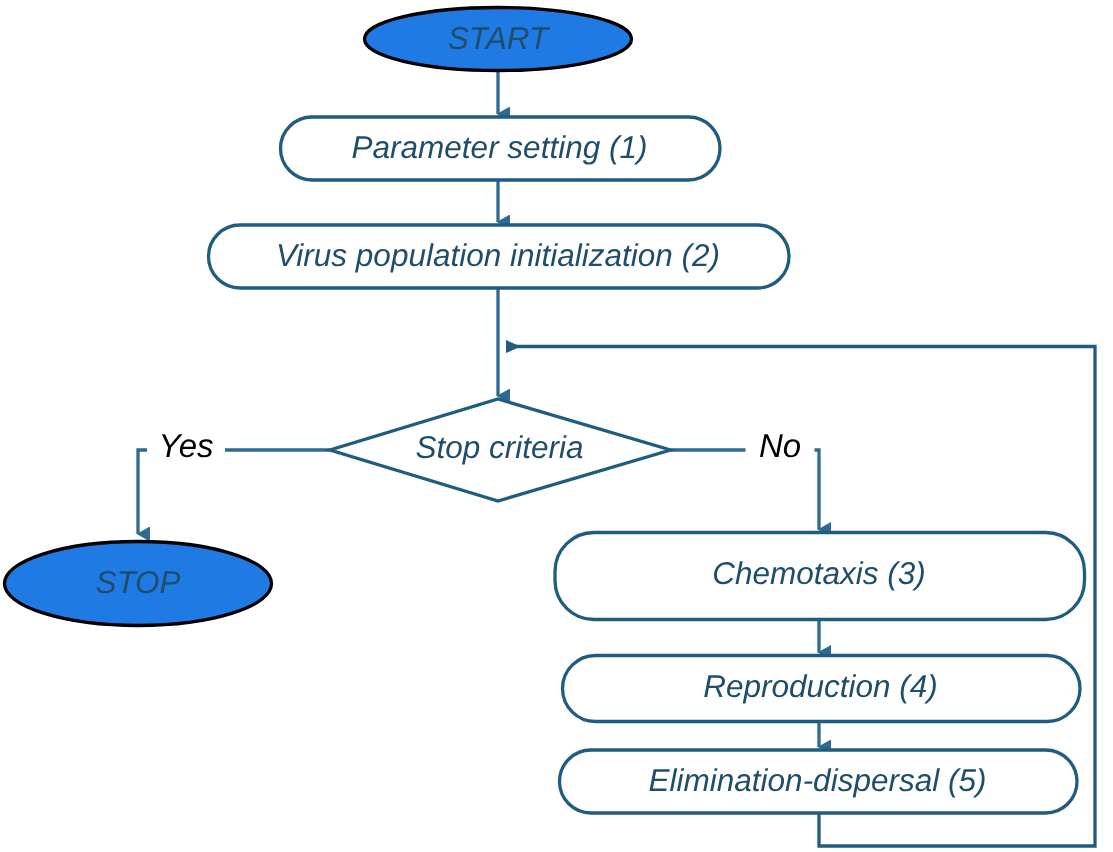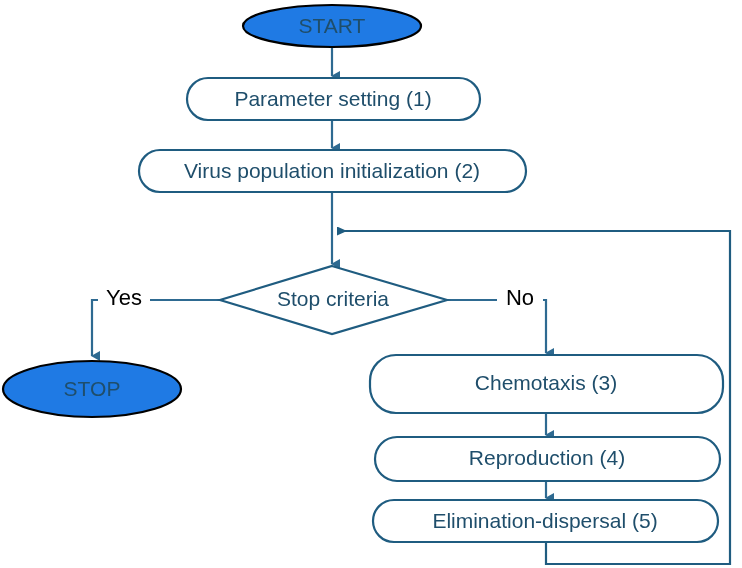--- a/index.html
+++ b/index.html
@@ -9,20 +9,21 @@
   }
   body {
     font-family: "Liberation Sans", sans-serif;
   }
   #flowchart-root {
     position: relative;
     width: 742px;
     height: 568px;
     background: #ffffff;
     overflow: hidden;
+    font-style: italic;
   }
   #flow-svg {
     position: absolute;
     top: 0;
     left: 0;
     width: 742px;
     height: 568px;
   }
   .node-label {
     font-family: "Liberation Sans", sans-serif;

